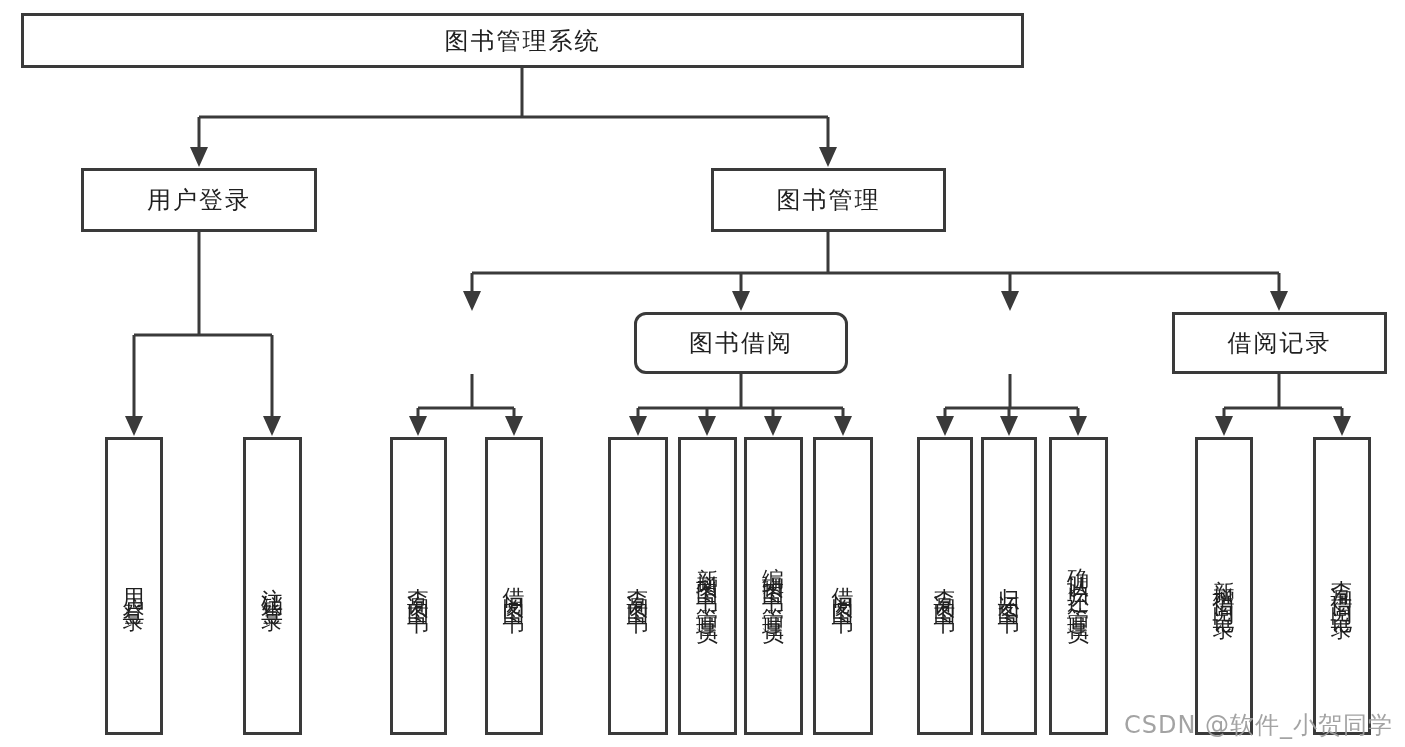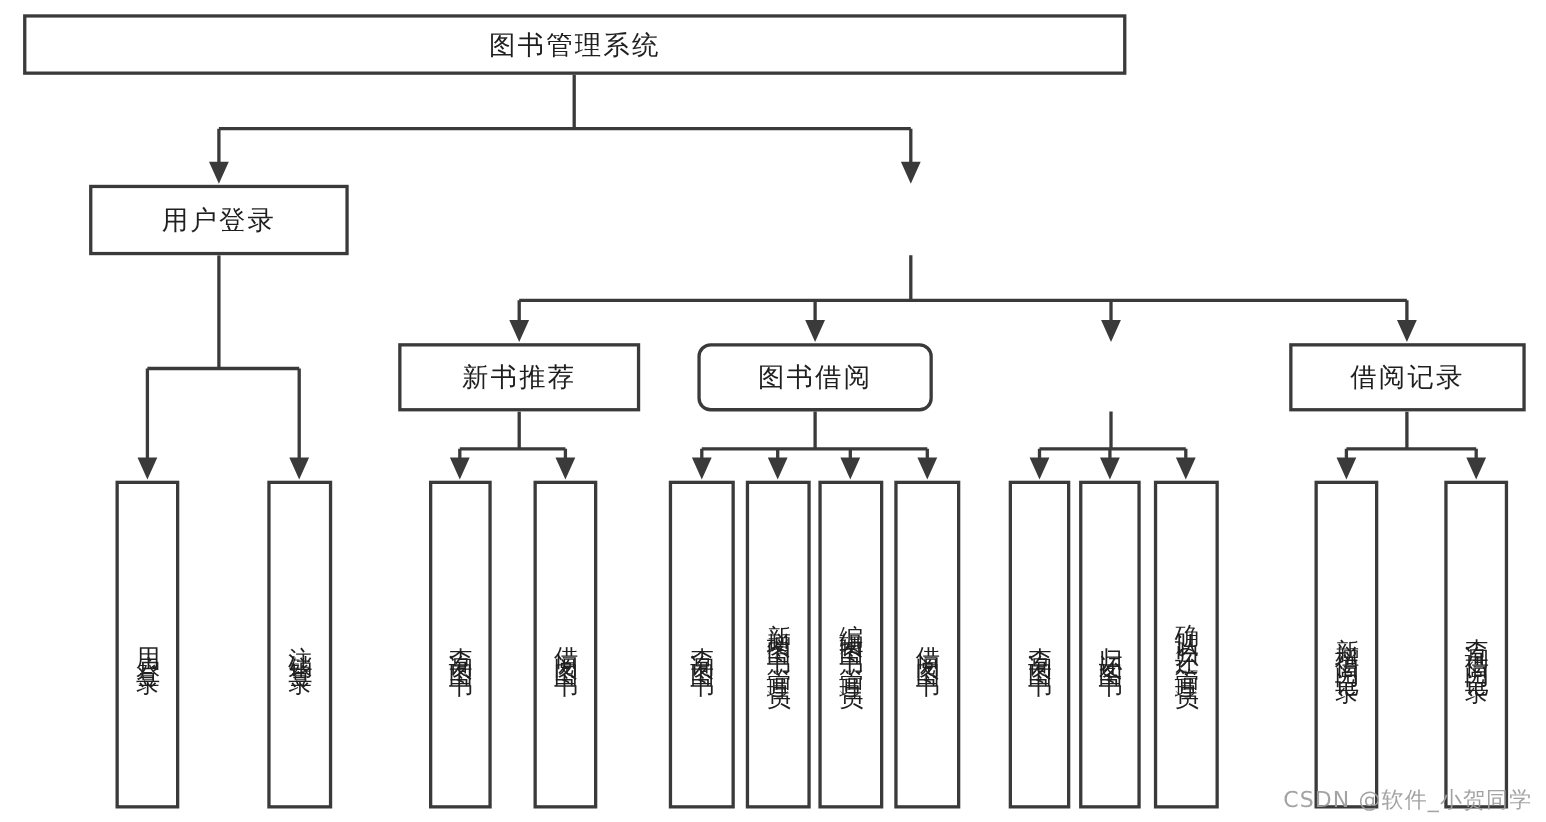--- a/index.html
+++ b/index.html
@@ -42,21 +42,21 @@
   .leaf .vtext {
     writing-mode: vertical-rl;
     text-orientation: mixed;
     letter-spacing: 8px;
     line-height: 1.05;
   }
   .watermark {
     position: absolute;
     right: 12px;
     bottom: 6px;
-    font-size: 20px;
+    font-size: 24px;
     letter-spacing: 1px;
     color: rgba(158, 158, 158, 0.95);
     z-index: 10;
     white-space: nowrap;
   }
 </style>
 </head>
 <body>
 
 <div class="stage">
@@ -81,22 +81,22 @@
     <path d="M1010 374 V408 M945 408 H1078 M945 408 V419 M1009 408 V419 M1078 408 V419" stroke="#3a3a3a" stroke-width="3" fill="none"></path>
     <path d="M945 436 L936 416 H954 Z M1009 436 L1000 416 H1018 Z M1078 436 L1069 416 H1087 Z" fill="#3a3a3a"></path>
 
     <path d="M1279 374 V408 M1224 408 H1342 M1224 408 V419 M1342 408 V419" stroke="#3a3a3a" stroke-width="3" fill="none"></path>
     <path d="M1224 436 L1215 416 H1233 Z M1342 436 L1333 416 H1351 Z" fill="#3a3a3a"></path>
   </svg>
 
   <div class="box" style="left:21px; top:13px; width:1003px; height:55px;">图书管理系统</div>
 
   <div class="box" style="left:81px; top:168px; width:236px; height:64px;">用户登录</div>
+  <div class="box" style="left:711px; top:168px; width:235px; height:64px;">图书管理</div>
 
-  <div class="box" style="left:362px; top:312px; width:220px; height:62px;">新书推荐</div>
   <div class="box" style="left:634px; top:312px; width:214px; height:62px;border-radius:12px;">图书借阅</div>
   <div class="box" style="left:1172px; top:312px; width:215px; height:62px;">借阅记录</div>
 
   <div class="box leaf" style="left:105px; top:437px; width:58px; height:298px;">
     <span class="vtext">用户登录</span>
   </div>
   <div class="box leaf" style="left:243px; top:437px; width:59px; height:298px;">
     <span class="vtext">注销登录</span>
   </div>
 

